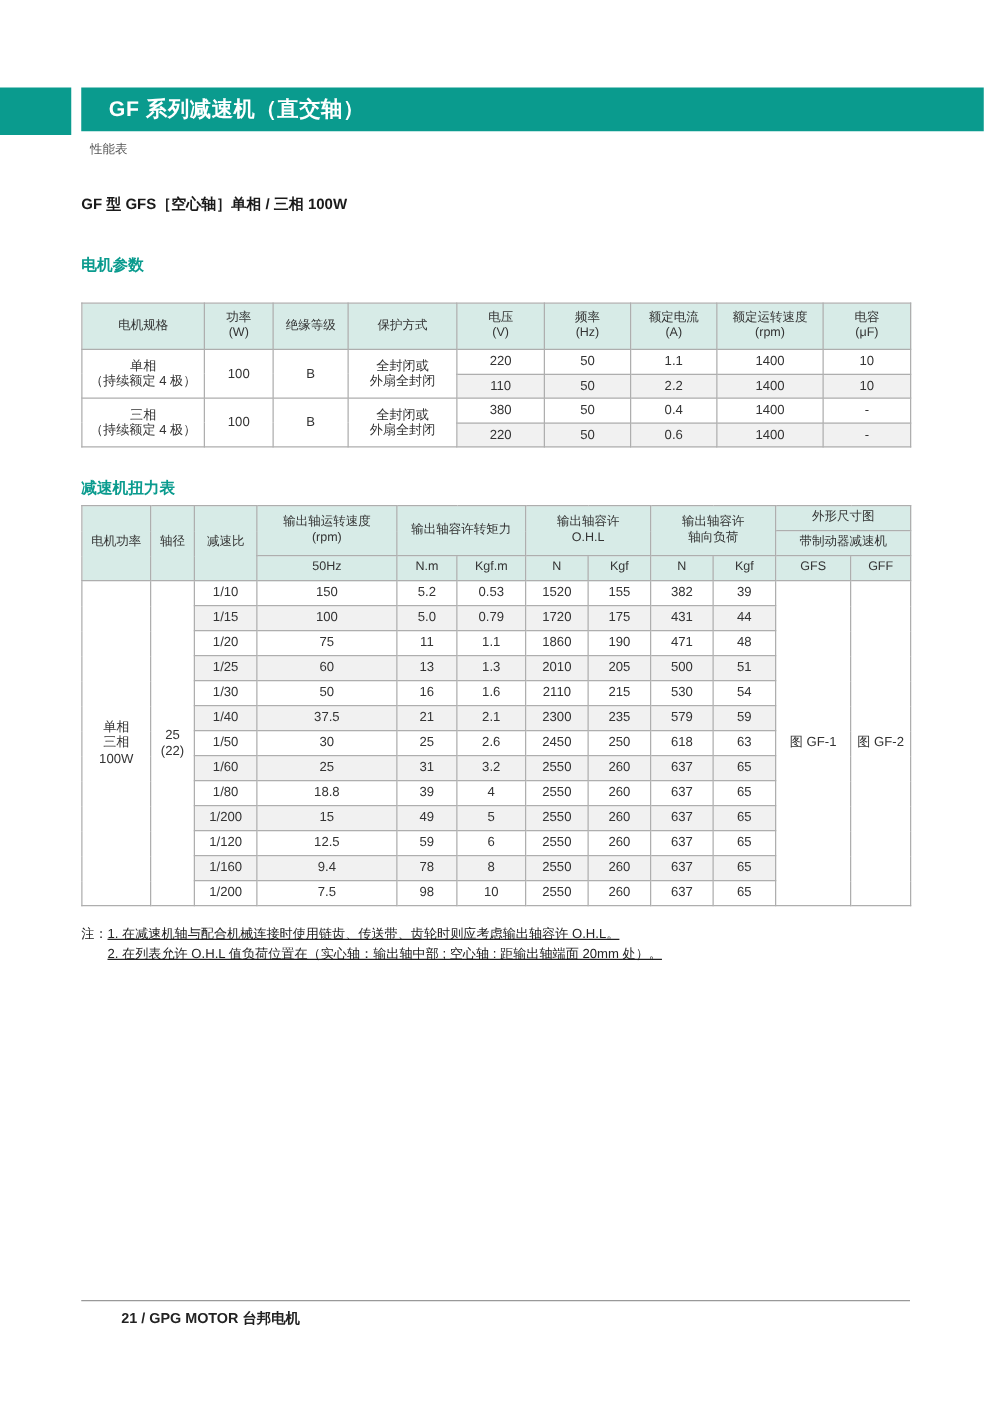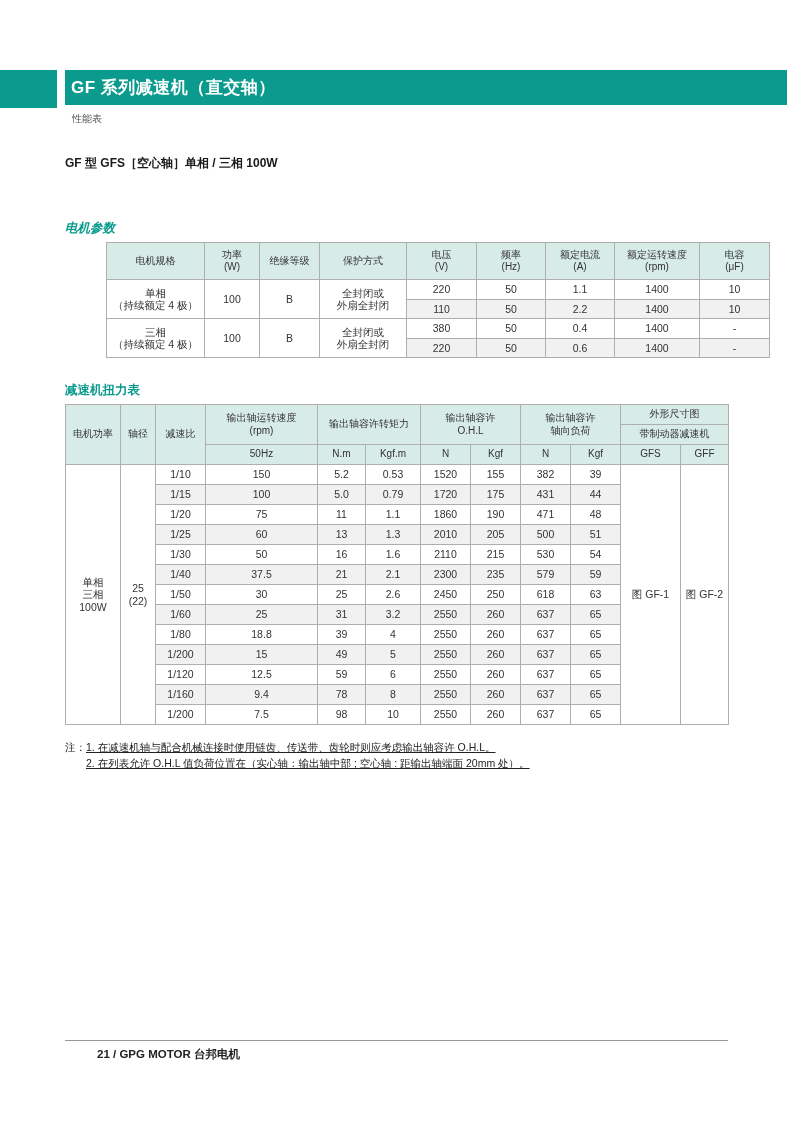--- a/index.html
+++ b/index.html
@@ -4,37 +4,37 @@
 <style>
   html,body{margin:0;padding:0;}
   body{
     width:794px;height:1123px;position:relative;background:#ffffff;
     font-family:"Liberation Sans","DejaVu Sans",sans-serif;color:#333;
     overflow:hidden;
   }
   .accent-square{position:absolute;left:0;top:70px;width:57px;height:38px;background:#0a9b8e;}
   .header-bar{
     position:absolute;left:65px;top:70px;width:722px;height:35px;background:#0a9b8e;
-    display:flex;align-items:center;padding-left:6px;box-sizing:border-box;
+    display:flex;align-items:center;padding-left:22px;box-sizing:border-box;
     color:#fff;font-size:17px;font-weight:bold;letter-spacing:.5px;
   }
   .perf-label{position:absolute;left:72px;top:112px;font-size:10px;color:#555;}
   .titles{position:absolute;left:65px;top:150px;font-size:12px;font-weight:bold;color:#1a1a1a;line-height:26px;}
   .sec-title{position:absolute;left:65px;color:#0a9b8e;font-size:12.5px;font-weight:bold;}
-  .sec1{top:220px;font-style:italic;}
+  .sec1{top:204px;}
   .sec2{top:382px;}
   table{border-collapse:collapse;table-layout:fixed;background:#fff;}
   table{border:1px solid #848484;}
   th,td{
     border:1px solid #aeaeae;text-align:center;vertical-align:middle;
     white-space:pre-line;padding:0 2px;box-sizing:border-box;
   }
   th{background:#d7ebe7;font-weight:normal;font-size:10px;color:#333;line-height:12.5px;}
   td{font-size:10.5px;color:#333;line-height:12.5px;}
-  .motor-table{position:absolute;left:65px;top:242px;width:663px;margin-left:41px;}
+  .motor-table{position:absolute;left:65px;top:242px;width:663px;}
   .motor-table thead th{height:37px;}
   .motor-table tbody tr{height:19.5px;}
   .torque-table{position:absolute;left:65px;top:404px;width:663px;}
   .torque-table thead tr{height:20px;}
   .torque-table tbody tr{height:20px;}
   tbody tr:nth-child(even) td{background:#f1f1f1;}
   td.span-cell{background:#fff !important;}
   .notes{position:absolute;left:65px;top:739px;font-size:10.5px;line-height:16px;color:#222;display:flex;}
   .note-label{flex:0 0 auto;}
   .note-items{flex:1;text-decoration:underline;}

